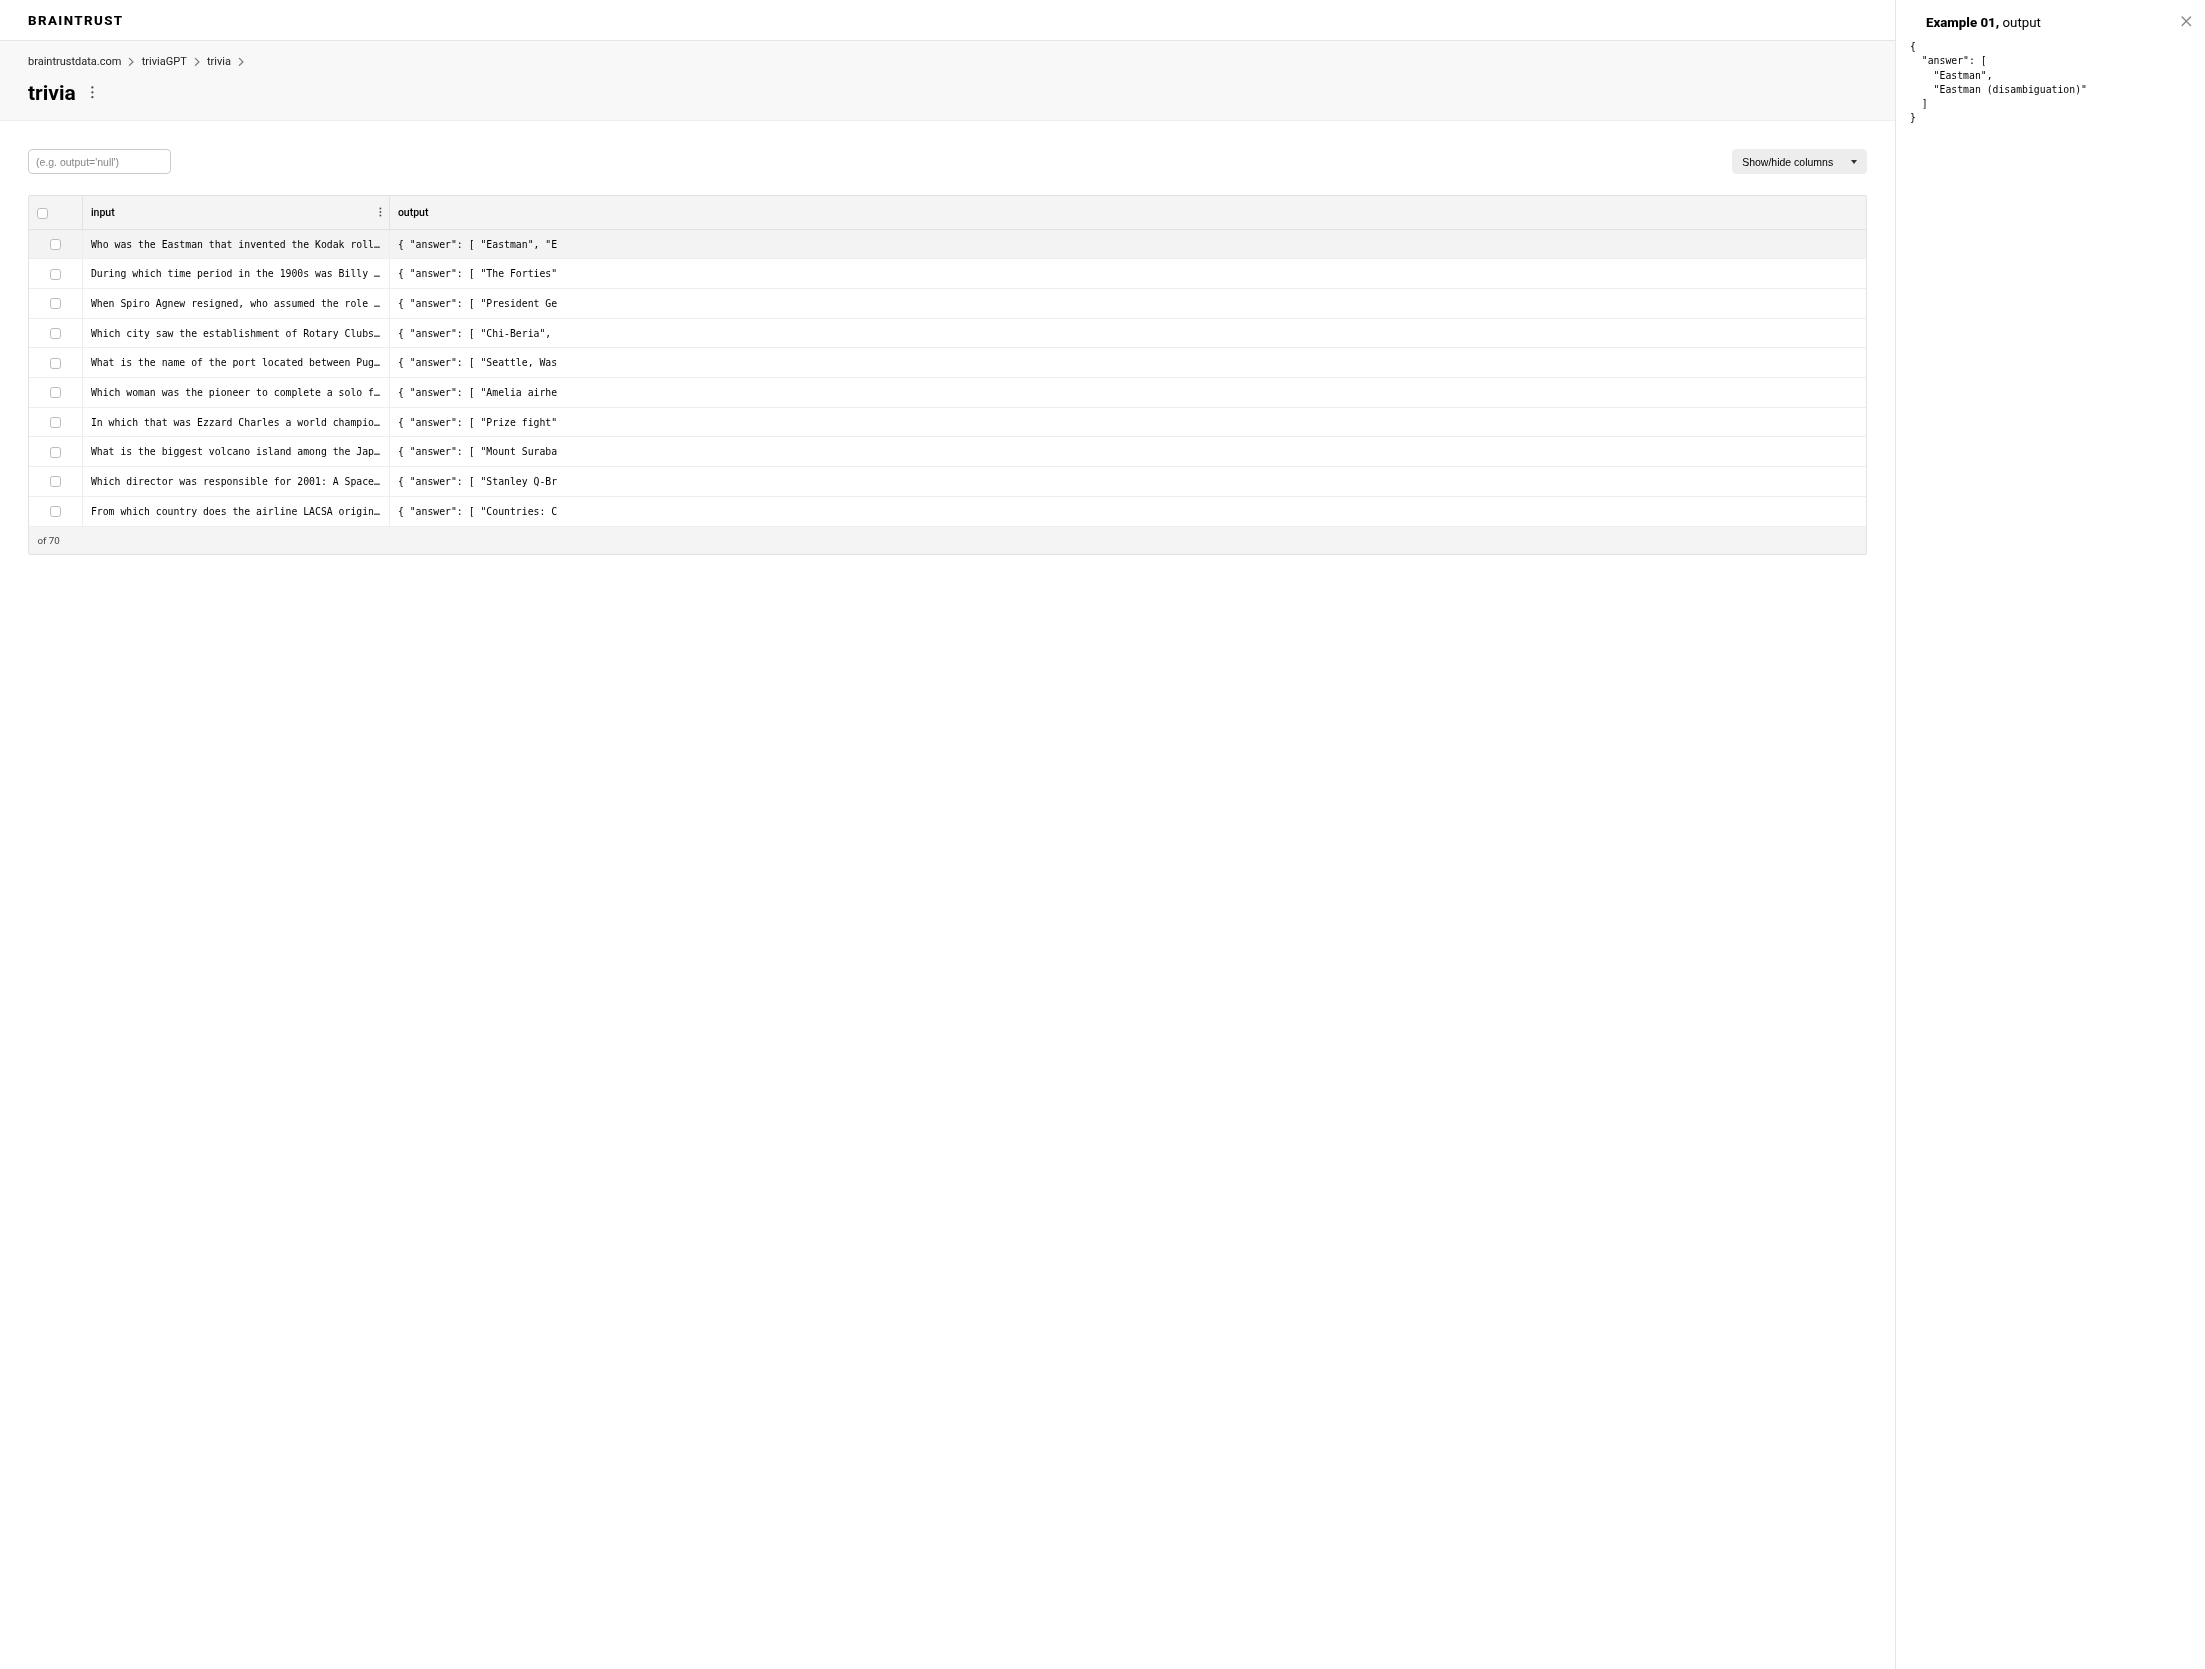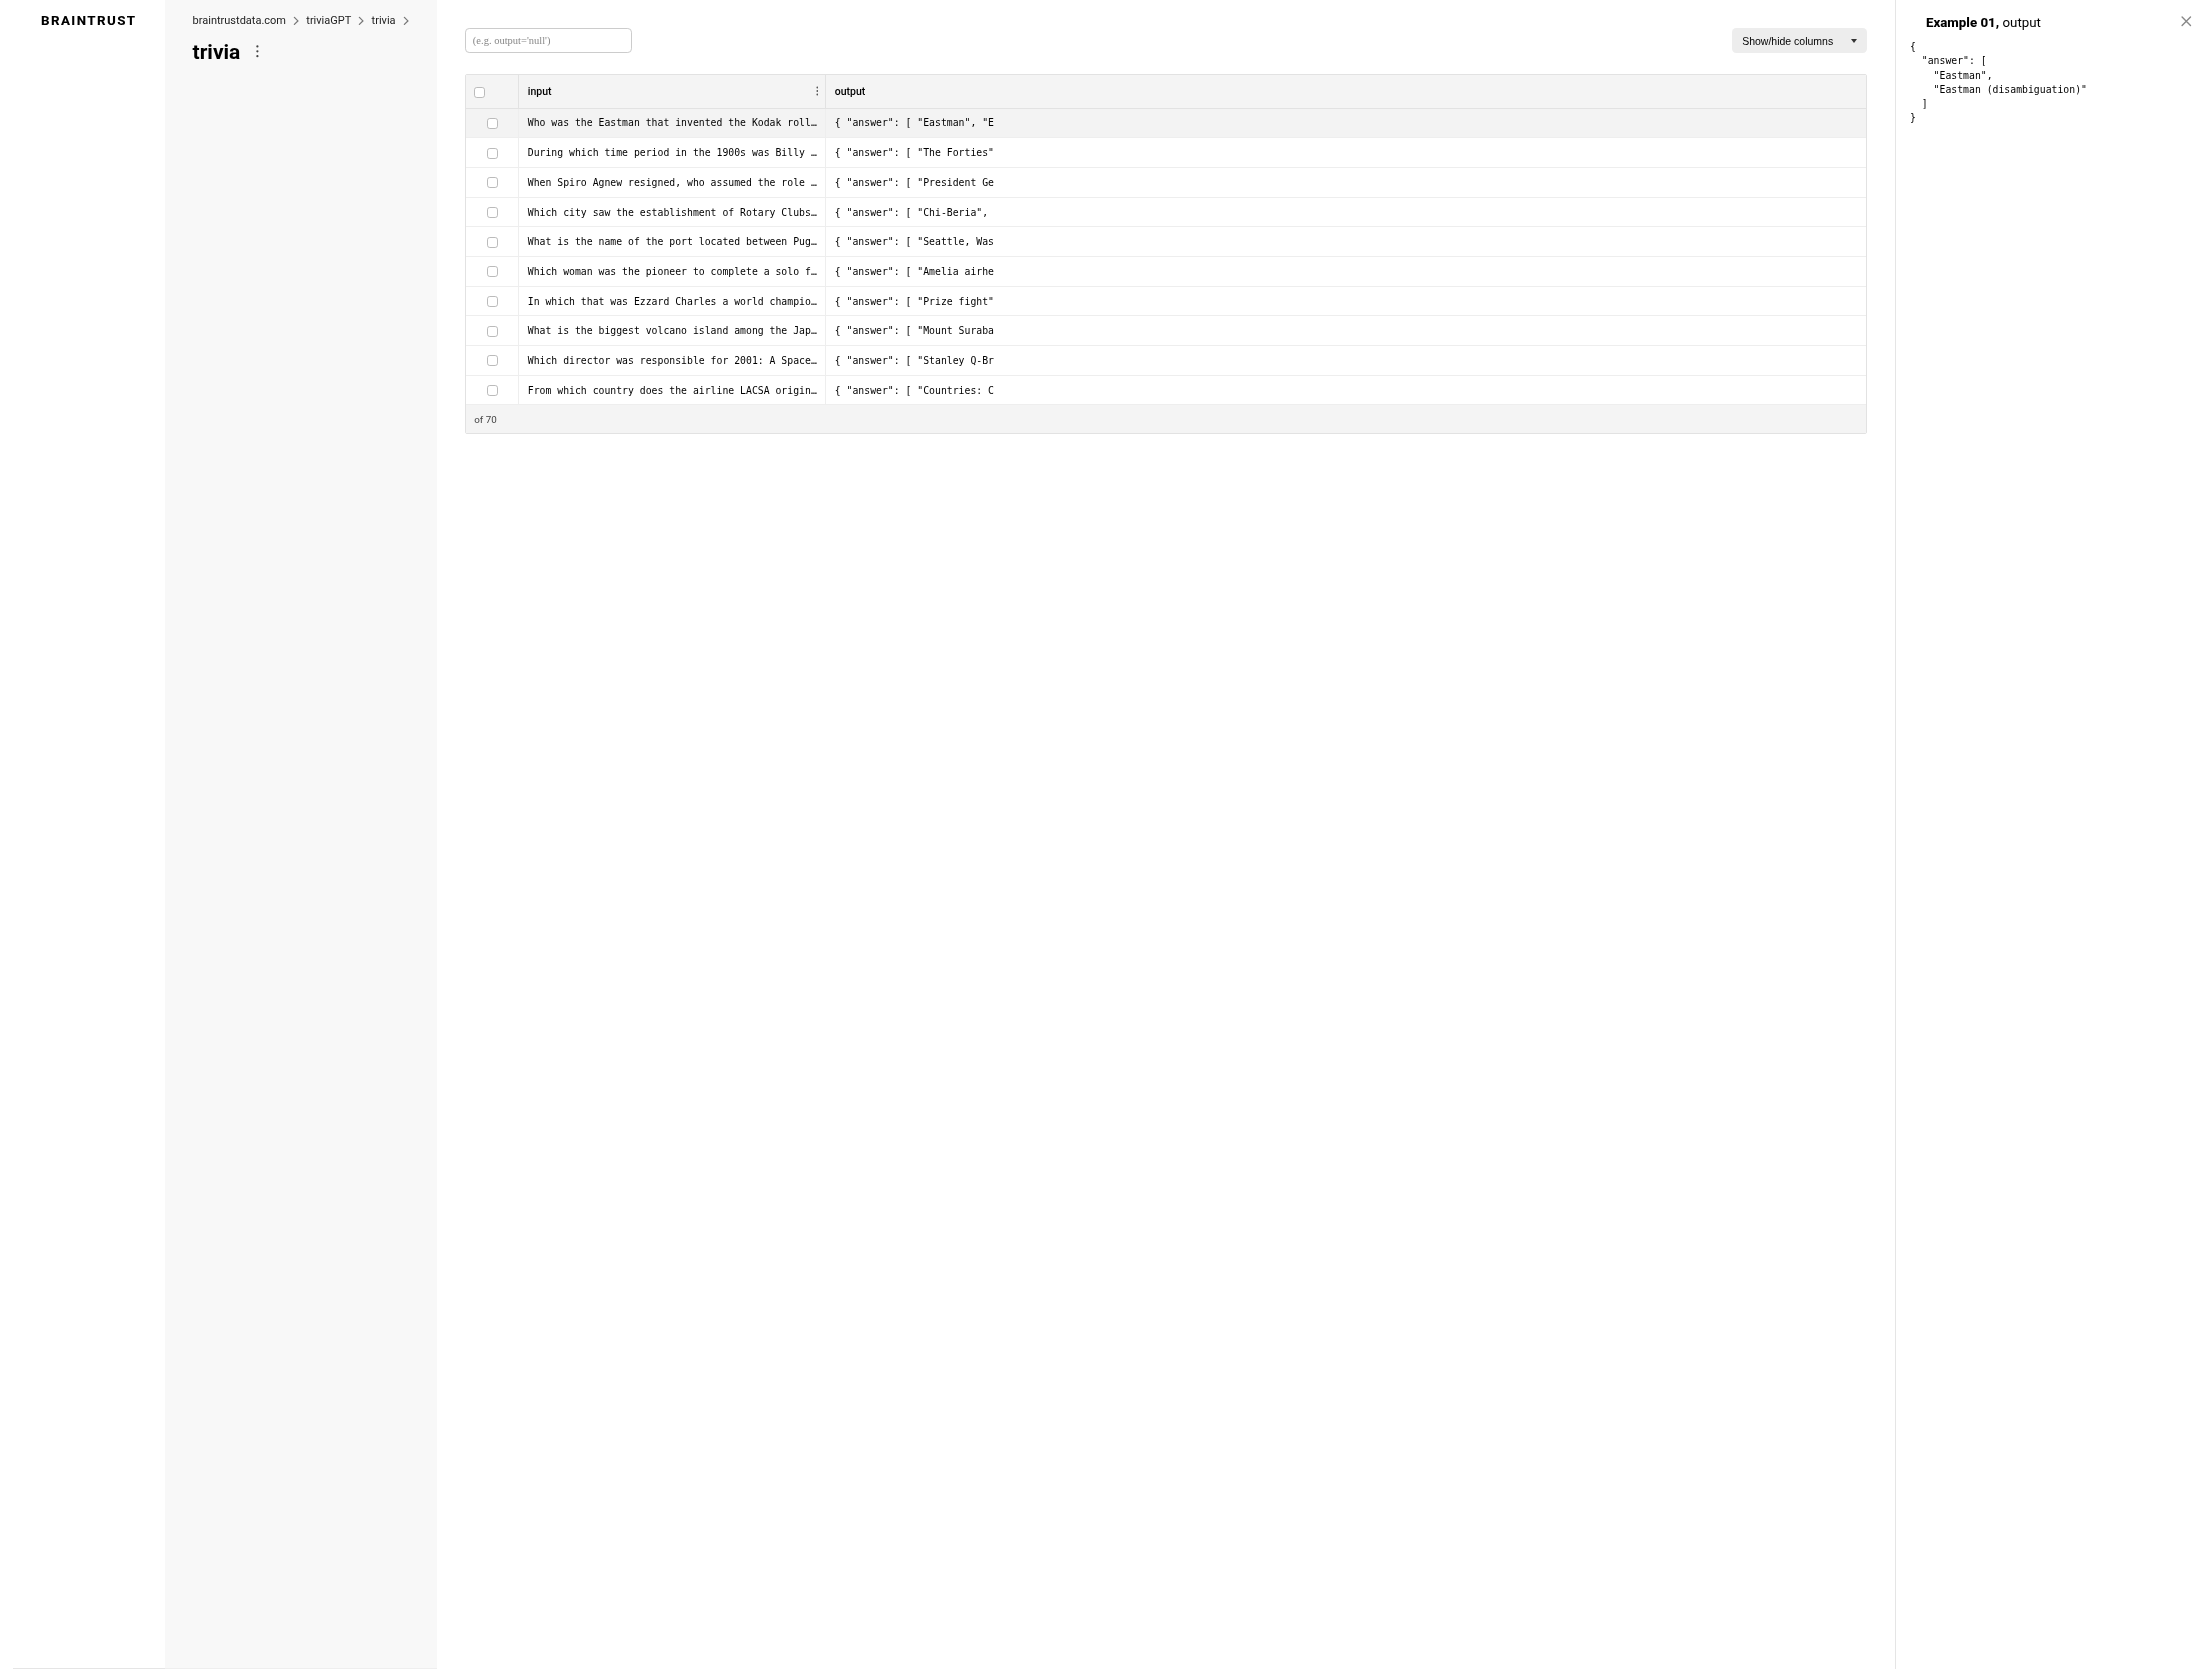--- a/index.html
+++ b/index.html
@@ -8,22 +8,21 @@
     font-family: -apple-system, BlinkMacSystemFont, "Segoe UI", Roboto, "Helvetica Neue", Arial, sans-serif;
     font-size: 10.5px;
     color: #000;
     background: #fff;
     display: flex;
   }
   .main {
     flex: 1;
     min-width: 0;
     display: flex;
-    flex-direction: row;
-    padding-left: 13px;
+    flex-direction: column;
   }
   .topbar {
     padding: 12.6px 28px 12.6px 28px;
     border-bottom: 0.7px solid #e5e5e5;
   }
   .brand {
     font-weight: 800;
     letter-spacing: 1.4px;
     font-size: 13.3px;
   }
@@ -62,28 +61,27 @@
     flex: 1;
     min-height: 0;
   }
   .controls-row {
     display: flex;
     justify-content: space-between;
     align-items: center;
     margin-bottom: 21px;
   }
   .search-input {
-    width: 167px;
+    width: 143px;
     height: 25px;
     border: 0.7px solid #ccc;
     border-radius: 4.2px;
     padding: 0 7px;
     font-size: 10.5px;
     color: #333;
-    font-family: Liberation Serif, serif;
   }
   .search-input::placeholder { color: #888; }
   .colbtn {
     background: #ededed;
     border: none;
     border-radius: 4.2px;
     height: 25px;
     padding: 0 9.8px;
     font-size: 10.5px;
     cursor: pointer;

